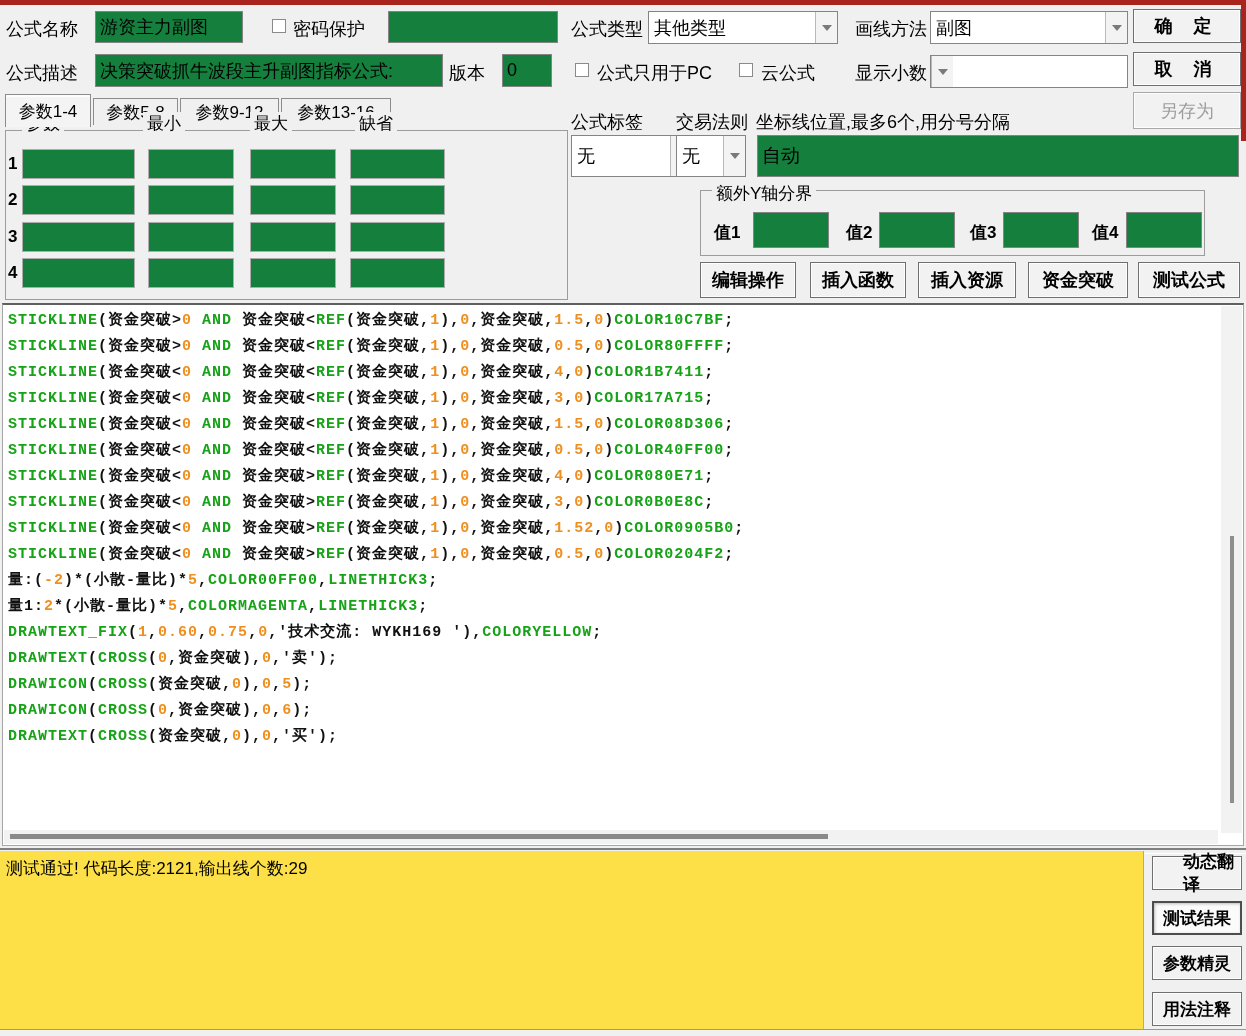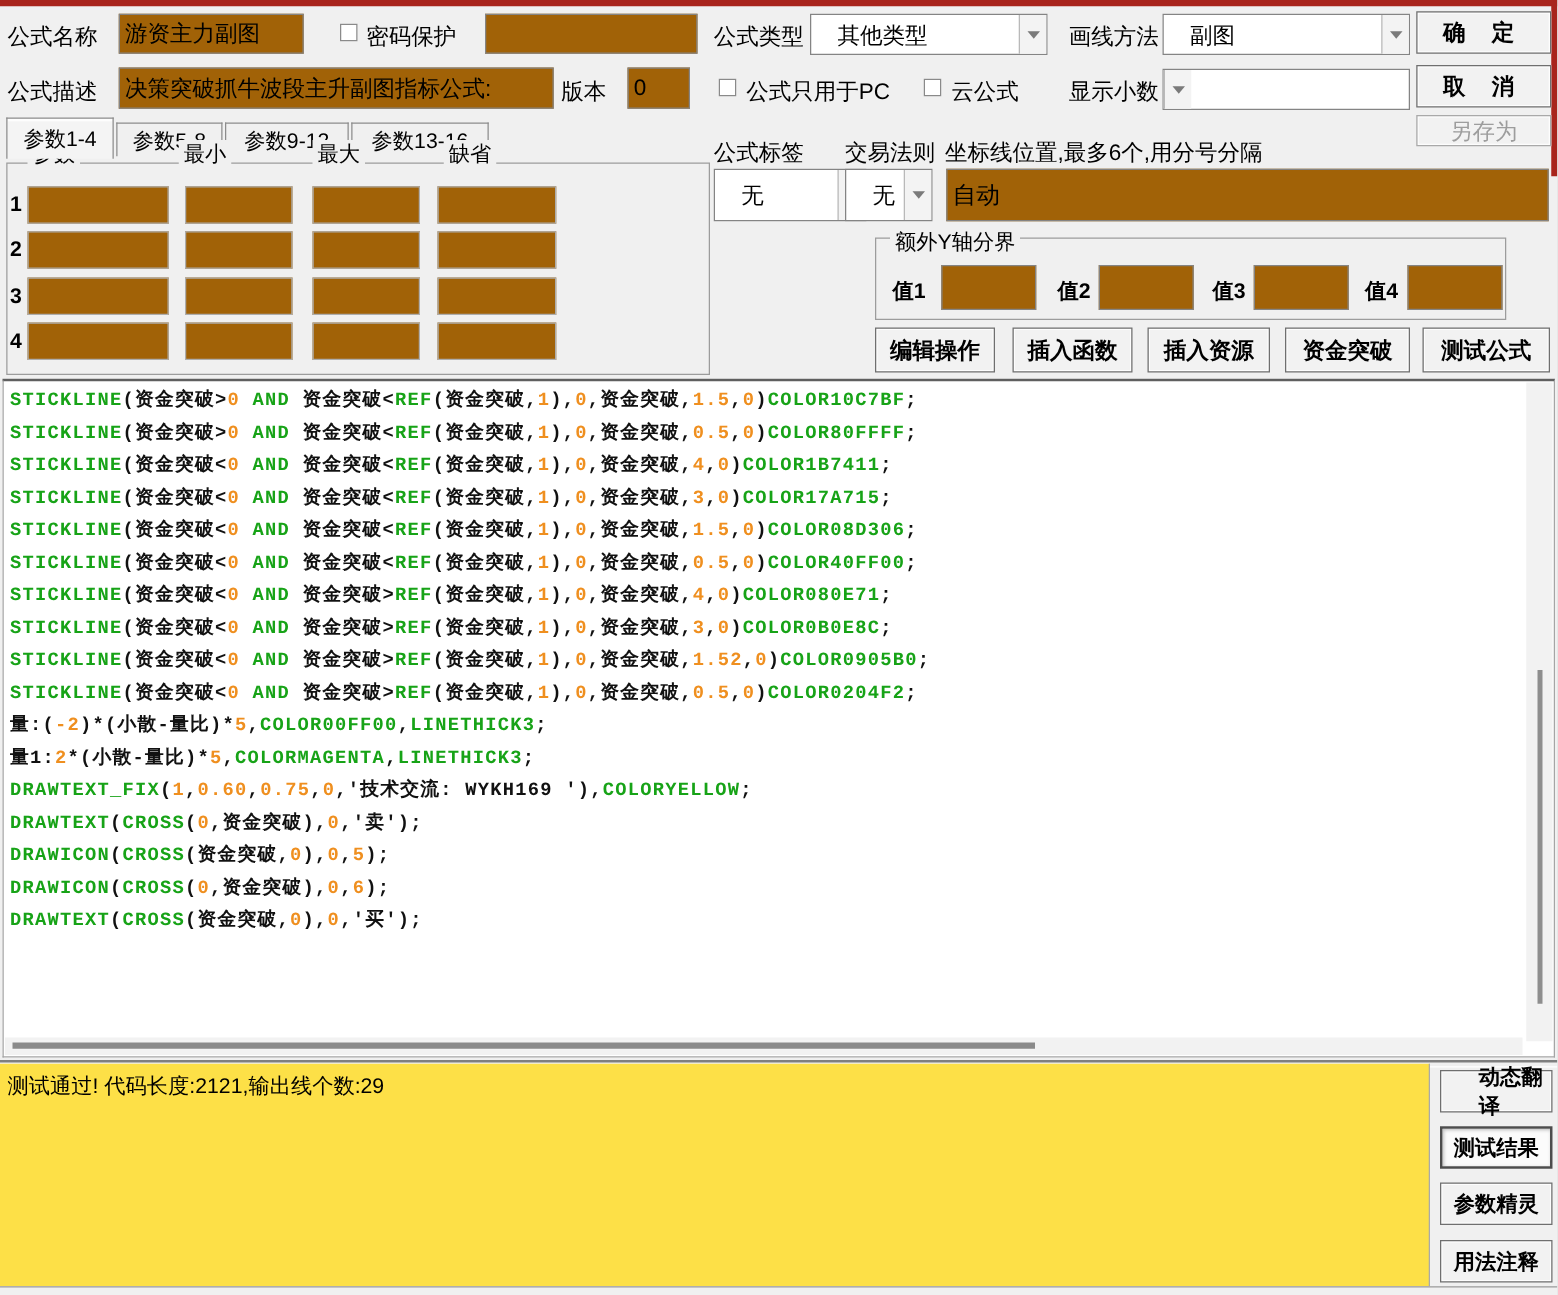--- a/index.html
+++ b/index.html
@@ -1,31 +1,31 @@
 <!DOCTYPE html>
 <html style="--kw: #17a317; --num: #ef8f1f;"><head>
 <meta charset="utf-8">
 <style>
   html,body{margin:0;padding:0;background:#dcdcdc;}
   #screen{position:relative;width:1246px;height:1036px;background:#f0f0f0;overflow:hidden;
           font-family:"Liberation Sans","DejaVu Sans",sans-serif;color:#000;}
   .abs{position:absolute;}
   .lbl{position:absolute;font-size:18px;white-space:nowrap;}
-  .tbox{position:absolute;background:#a16207;border:1px solid #848484;font-size:18px;
+  .tbox{position:absolute;background:#15803d;border:1px solid #848484;font-size:18px;
         font-family:"Liberation Sans","DejaVu Sans",sans-serif;padding:0 4px;box-sizing:border-box;
         white-space:nowrap;overflow:hidden;display:flex;align-items:center;}
   input.tbox{outline:none;}
   .cb{position:absolute;width:14px;height:14px;background:#fff;border:1px solid #8a8a8a;box-sizing:border-box;}
   .btn{position:absolute;background:#f2f2f2;border:1px solid #6f6f6f;box-shadow:inset 0 0 0 1px #fdfdfd;
        display:flex;align-items:center;justify-content:center;font-size:18px;font-weight:bold;
        box-sizing:border-box;cursor:default;}
   .btn.disabled{color:#9d9d9d;border-color:#a9a9a9;font-weight:normal;}
   .btn.pressed{background:#fbfbfb;border:2px solid #4d4d4d;box-shadow:inset 1px 1px 3px rgba(0,0,0,.25);}
   .combo{position:absolute;background:#fff;border:1px solid #848484;box-sizing:border-box;display:flex;}
-  .combo-text{flex:1;font-size:18px;display:flex;align-items:center;padding-left:5px;white-space:nowrap;overflow:hidden;margin-left:16px;}
+  .combo-text{flex:1;font-size:18px;display:flex;align-items:center;padding-left:5px;white-space:nowrap;overflow:hidden;}
   .combo-arrow{width:21px;border-left:1px solid #b9b9b9;background:#f3f3f3;display:flex;align-items:center;justify-content:center;}
   .combo-arrow i{width:0;height:0;border-left:5px solid transparent;border-right:5px solid transparent;border-top:6px solid #7a7a7a;}
   .groupbox{position:absolute;border:1px solid #9c9c9c;box-sizing:border-box;}
   .gb-cap{position:absolute;background:#f0f0f0;font-size:17px;padding:0 4px;white-space:nowrap;}
   .tab{position:absolute;top:98px;height:27px;background:#f0f0f0;border:1px solid #8c8c8c;border-bottom:none;
        display:flex;align-items:center;justify-content:center;font-size:17px;box-sizing:border-box;}
   .tab.active{top:94px;height:33px;background:#f4f4f4;box-shadow:inset 0 2px 0 #fdfdfd;z-index:3;}
   .pnum{position:absolute;font-size:17px;font-weight:bold;}
   #red-top{left:0;top:0;width:1246px;height:5px;background:#a8241c;}
   #red-right{left:1241px;top:0;width:5px;height:141px;background:#a8241c;}
@@ -51,21 +51,21 @@
   #in-pw{left:388px;top:11px;width:170px;height:32px;}
   #lbl-type{left:571px;top:17px;} #combo-type{left:648px;top:11px;width:190px;height:33px;}
   #lbl-draw{left:855px;top:17px;} #combo-draw{left:930px;top:11px;width:198px;height:33px;}
   #btn-ok{left:1133px;top:9px;width:108px;height:34px;letter-spacing:8px;}
   #lbl-desc{left:6px;top:61px;}   #in-desc{left:95px;top:54px;width:348px;height:33px;}
   #lbl-ver{left:449px;top:61px;}  #in-ver{left:502px;top:54px;width:50px;height:33px;}
   #cb-pc{left:575px;top:63px;}    #lbl-pc{left:597px;top:61px;}
   #cb-cloud{left:739px;top:63px;} #lbl-cloud{left:761px;top:61px;}
   #lbl-dec{left:855px;top:61px;}  #combo-dec{left:930px;top:55px;width:198px;height:33px;}
   #btn-cancel{left:1133px;top:52px;width:108px;height:34px;letter-spacing:8px;}
-  #btn-saveas{left:1133px;top:92px;width:108px;height:25px;}
+  #btn-saveas{left:1133px;top:92px;width:108px;height:37px;}
   #param-group{left:5px;top:130px;width:563px;height:170px;}
   #lbl-tag{left:571px;top:110px;}  #combo-tag{left:571px;top:135px;width:122px;height:42px;}
   #lbl-rule{left:676px;top:110px;} #combo-rule{left:676px;top:135px;width:70px;height:42px;}
   #lbl-axis{left:756px;top:110px;}
   #in-axis{left:757px;top:135px;width:482px;height:42px;}
   #y-group{left:700px;top:190px;width:505px;height:66px;}
   #y-title{left:712px;top:182px;}
   .ylbl{position:absolute;top:221px;font-size:17px;font-weight:bold;}
   .yin{top:212px;width:76px;height:36px;}
   .act-btn{top:262px;height:36px;font-size:18px;}

